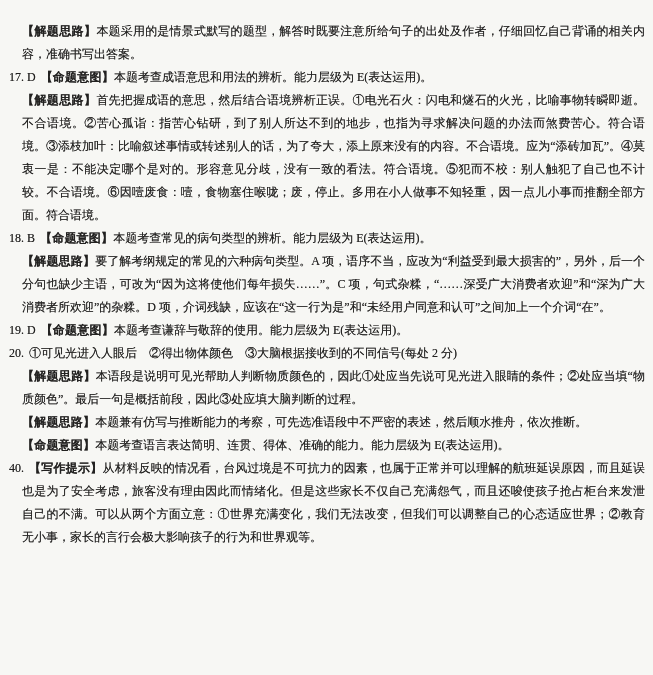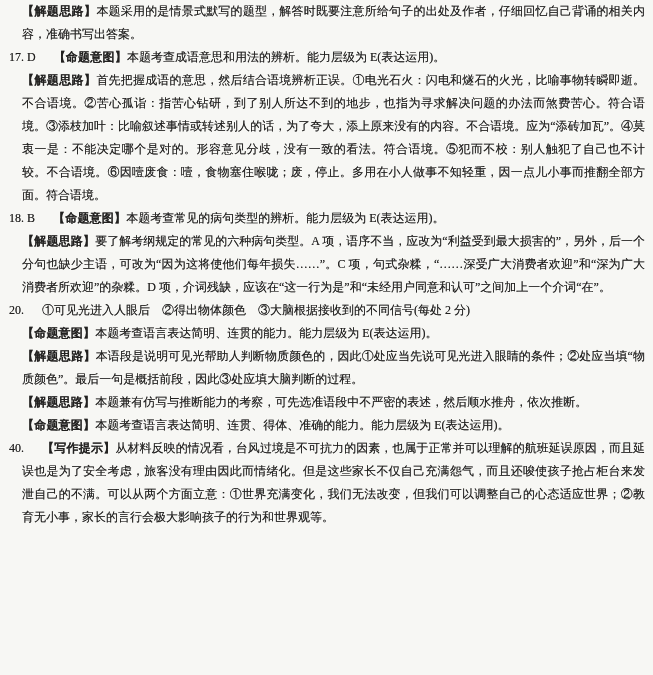--- a/index.html
+++ b/index.html
@@ -13,35 +13,35 @@
     overflow: hidden;
     font-family: "Liberation Serif", "DejaVu Serif", serif;
     font-size: 12px;
     line-height: 23px;
     
   }
   .doc {
     box-sizing: border-box;
     width: 653px;
     height: 562px;
-    padding: 0 8px 0 9px;
+    padding: 20px 8px 0 9px;
     text-shadow: 0 0 0.5px rgba(20,20,20,0.55); 
   }
   .para {
     margin: 0;
     padding-left: 13px;
     text-align: justify;
     text-justify: inter-ideograph;
     word-break: break-all;
   }
   .para.hang {
     text-indent: -13px; 
   }
   .prefix {
-    margin-right: 18px;
+    margin-right: 5px;
     white-space: nowrap;
   }
   .label {
     font-weight: 700;
     letter-spacing: 0.2px;
   }
   .text {
     font-weight: 400;
   }
 </style>
@@ -52,25 +52,25 @@
   <p class="para"><span class="label">【解题思路】</span><span class="text">本题采用的是情景式默写的题型，解答时既要注意所给句子的出处及作者，仔细回忆自己背诵的相关内容，准确书写出答案。</span></p>
 
   <p class="para hang"><span class="prefix">17. D</span><span class="label">【命题意图】</span><span class="text">本题考查成语意思和用法的辨析。能力层级为 E(表达运用)。</span></p>
 
   <p class="para"><span class="label">【解题思路】</span><span class="text">首先把握成语的意思，然后结合语境辨析正误。①电光石火：闪电和燧石的火光，比喻事物转瞬即逝。不合语境。②苦心孤诣：指苦心钻研，到了别人所达不到的地步，也指为寻求解决问题的办法而煞费苦心。符合语境。③添枝加叶：比喻叙述事情或转述别人的话，为了夸大，添上原来没有的内容。不合语境。应为“添砖加瓦”。④莫衷一是：不能决定哪个是对的。形容意见分歧，没有一致的看法。符合语境。⑤犯而不校：别人触犯了自己也不计较。不合语境。⑥因噎废食：噎，食物塞住喉咙；废，停止。多用在小人做事不知轻重，因一点儿小事而推翻全部方面。符合语境。</span></p>
 
   <p class="para hang"><span class="prefix">18. B</span><span class="label">【命题意图】</span><span class="text">本题考查常见的病句类型的辨析。能力层级为 E(表达运用)。</span></p>
 
   <p class="para"><span class="label">【解题思路】</span><span class="text">要了解考纲规定的常见的六种病句类型。A 项，语序不当，应改为“利益受到最大损害的”，另外，后一个分句也缺少主语，可改为“因为这将使他们每年损失……”。C 项，句式杂糅，“……深受广大消费者欢迎”和“深为广大消费者所欢迎”的杂糅。D 项，介词残缺，应该在“这一行为是”和“未经用户同意和认可”之间加上一个介词“在”。</span></p>
 
+  <p class="para hang"><span class="prefix">19. D</span><span class="label">【命题意图】</span><span class="text">本题考查谦辞与敬辞的使用。能力层级为 E(表达运用)。</span></p>
 
 
   <p class="para hang"><span class="prefix">20.</span><span class="text">①可见光进入人眼后　②得出物体颜色　③大脑根据接收到的不同信号(每处 2 分)</span></p>
 
-  <p class="para"><span class="label">【命题意图】</span><span class="text">本题考查语言表达简明、连贯的能力。能力层级为 E(表达运用)。</span></p>
 
   <p class="para"><span class="label">【解题思路】</span><span class="text">本语段是说明可见光帮助人判断物质颜色的，因此①处应当先说可见光进入眼睛的条件；②处应当填“物质颜色”。最后一句是概括前段，因此③处应填大脑判断的过程。</span></p>
 
 
   <p class="para"><span class="label">【解题思路】</span><span class="text">本题兼有仿写与推断能力的考察，可先选准语段中不严密的表述，然后顺水推舟，依次推断。</span></p>
 
   <p class="para"><span class="label">【命题意图】</span><span class="text">本题考查语言表达简明、连贯、得体、准确的能力。能力层级为 E(表达运用)。</span></p>
 
   <p class="para hang"><span class="prefix">40.</span><span class="label">【写作提示】</span><span class="text">从材料反映的情况看，台风过境是不可抗力的因素，也属于正常并可以理解的航班延误原因，而且延误也是为了安全考虑，旅客没有理由因此而情绪化。但是这些家长不仅自己充满怨气，而且还唆使孩子抢占柜台来发泄自己的不满。可以从两个方面立意：①世界充满变化，我们无法改变，但我们可以调整自己的心态适应世界；②教育无小事，家长的言行会极大影响孩子的行为和世界观等。</span></p>
 </div>

